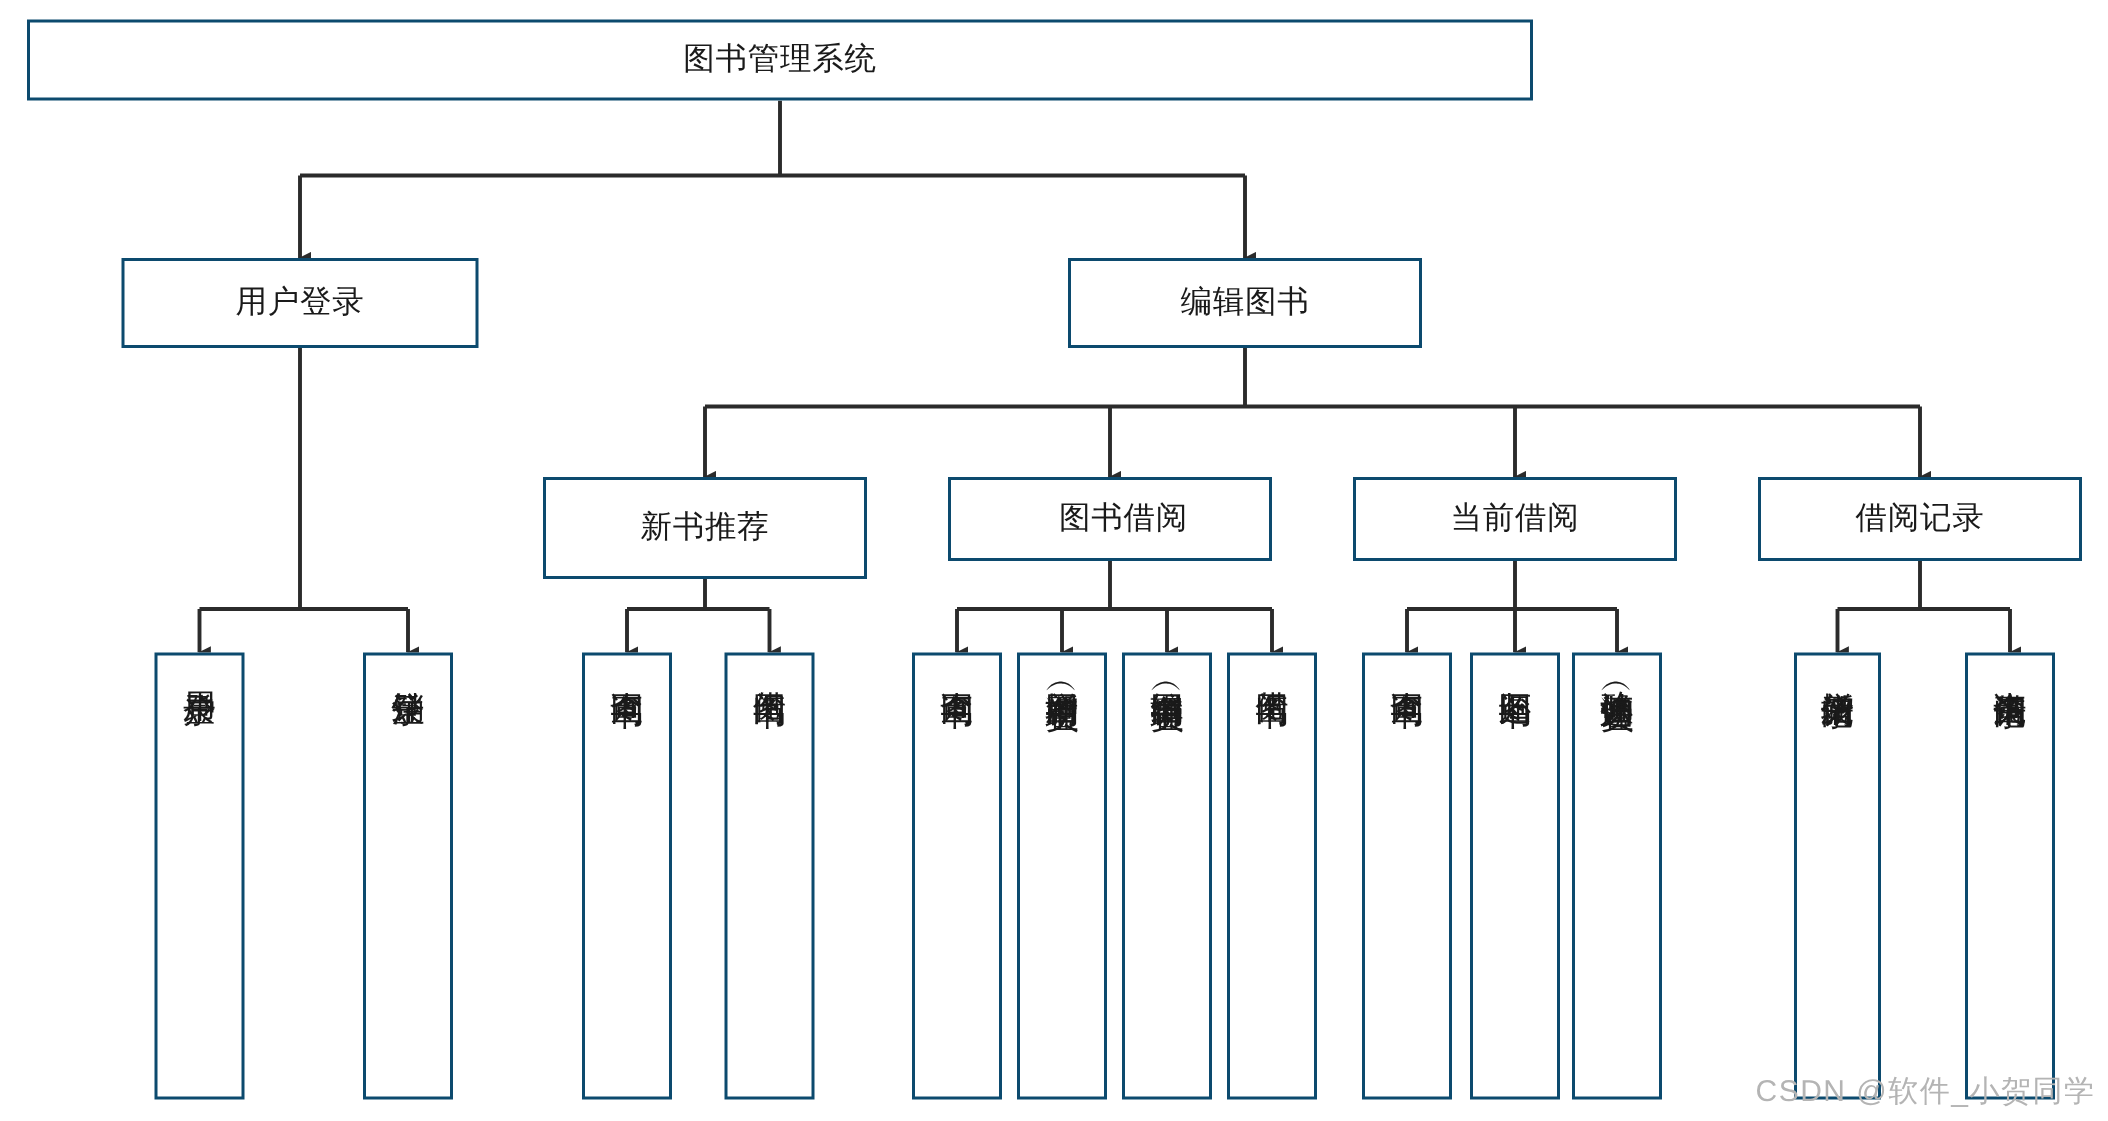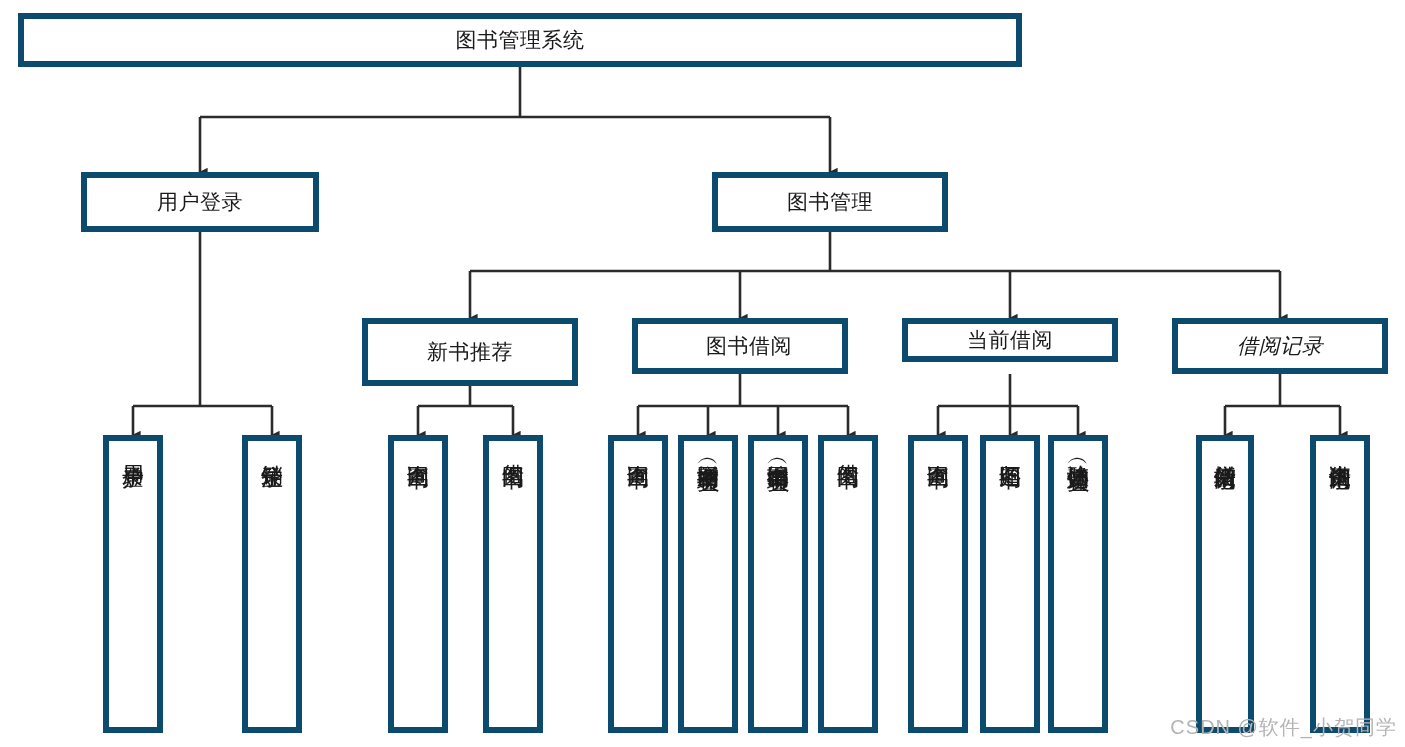--- a/index.html
+++ b/index.html
@@ -24,21 +24,21 @@
     left: 0;
     top: 0;
     width: 1405px;
     height: 747px;
     pointer-events: none;
   }
   .node {
     position: absolute;
     box-sizing: border-box;
     background: #ffffff;
-    border: 6px solid #0c4a6e;
+    border: 2px solid #0c4a6e;
     display: flex;
     align-items: center;
     justify-content: center;
     z-index: 2;
   }
   .node-label {
     font-size: 21px;
     line-height: 1.18;
     letter-spacing: 0.5px;
     color: #1a1a1a;
@@ -119,33 +119,33 @@
   </svg>
 
   <div class="node" id="node-root" style="left: 18px; top: 13px; width: 1004px; height: 54px;">
     <span class="node-label">图书管理系统</span>
   </div>
 
   <div class="node" id="node-l1-0" style="left: 81px; top: 172px; width: 238px; height: 60px;">
     <span class="node-label">用户登录</span>
   </div>
   <div class="node" id="node-l1-1" style="left: 712px; top: 172px; width: 236px; height: 60px;">
-    <span class="node-label">图书管理</span>
+    <span class="node-label">编辑图书</span>
   </div>
 
   <div class="node" id="node-l2-0" style="left: 362px; top: 318px; width: 216px; height: 68px;">
     <span class="node-label">新书推荐</span>
   </div>
   <div class="node" id="node-l2-1" style="left: 632px; top: 318px; width: 216px; height: 56px; padding-left: 18px;">
     <span class="node-label">图书借阅</span>
   </div>
-  <div class="node" id="node-l2-2" style="left: 902px; top: 318px; width: 216px; height: 44px;">
+  <div class="node" id="node-l2-2" style="left: 902px; top: 318px; width: 216px; height: 56px;">
     <span class="node-label">当前借阅</span>
   </div>
-  <div class="node" id="node-l2-3" style="left: 1172px; top: 318px; width: 216px; height: 56px; font-style: italic;">
+  <div class="node" id="node-l2-3" style="left: 1172px; top: 318px; width: 216px; height: 56px;">
     <span class="node-label">借阅记录</span>
   </div>
 
   <div class="node vertical" id="node-leaf-0" style="left: 103px; top: 435px; width: 60px; height: 298px;">
     <span class="node-label">用户登录</span>
   </div>
   <div class="node vertical" id="node-leaf-1" style="left: 242px; top: 435px; width: 60px; height: 298px;">
     <span class="node-label">注销登录</span>
   </div>
   <div class="node vertical" id="node-leaf-2" style="left: 388px; top: 435px; width: 60px; height: 298px;">

